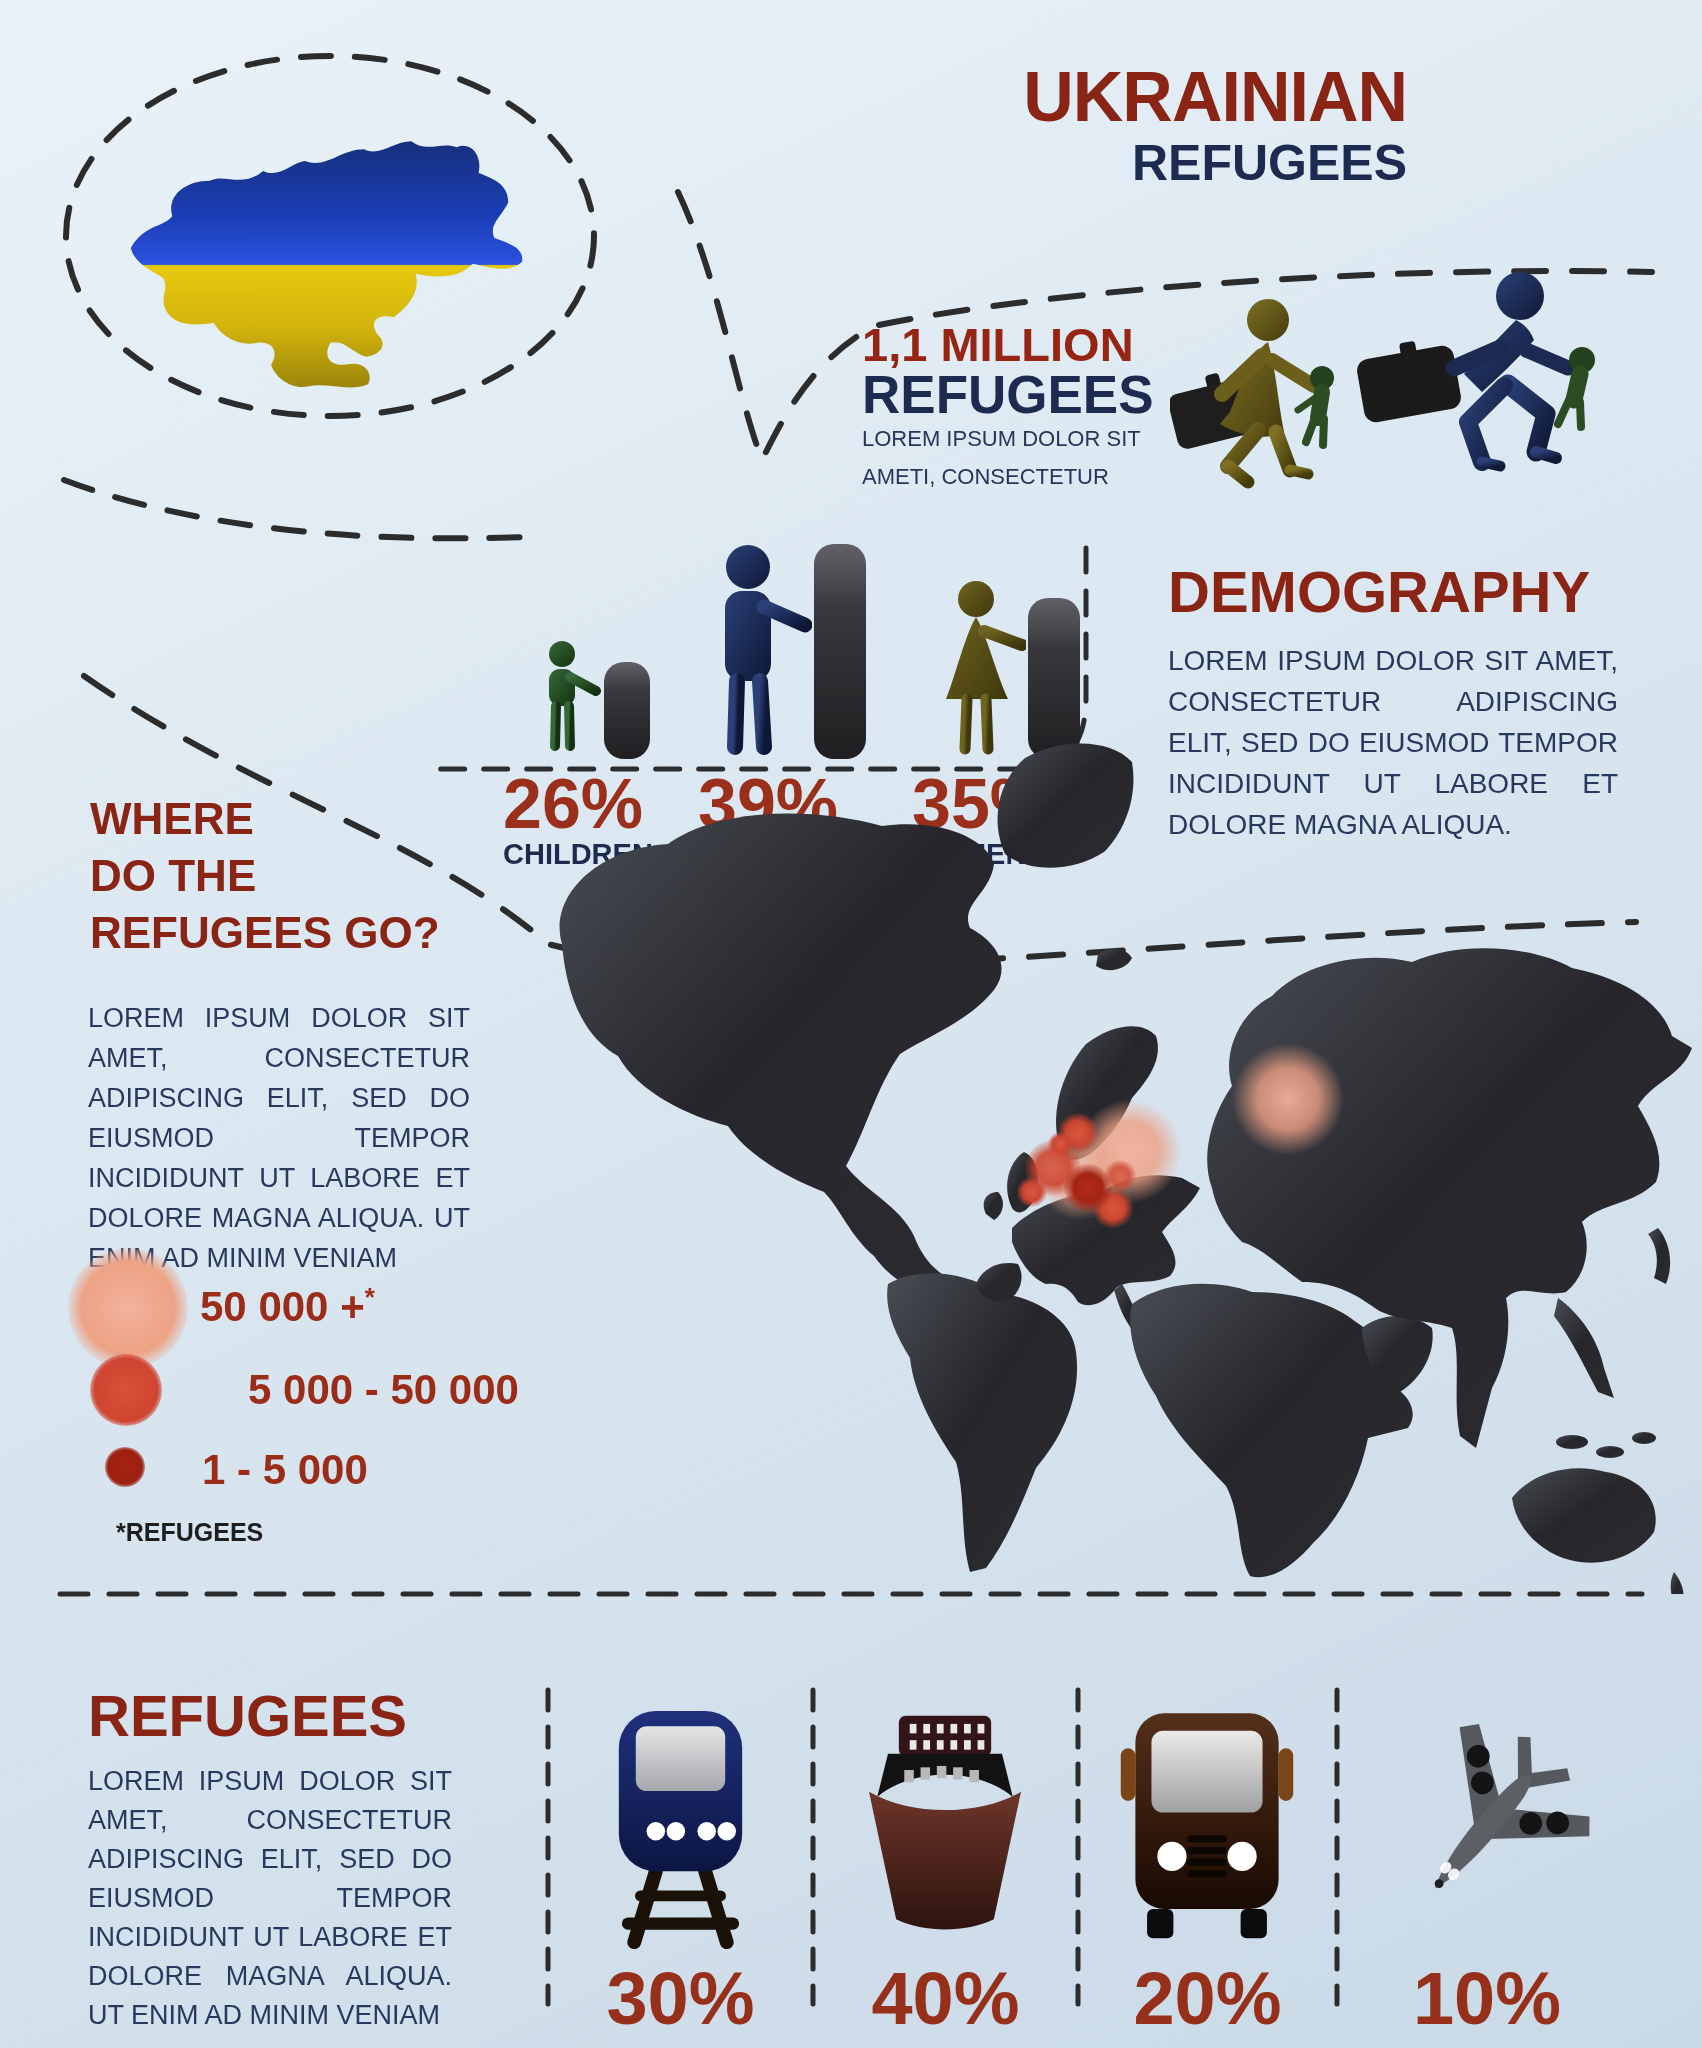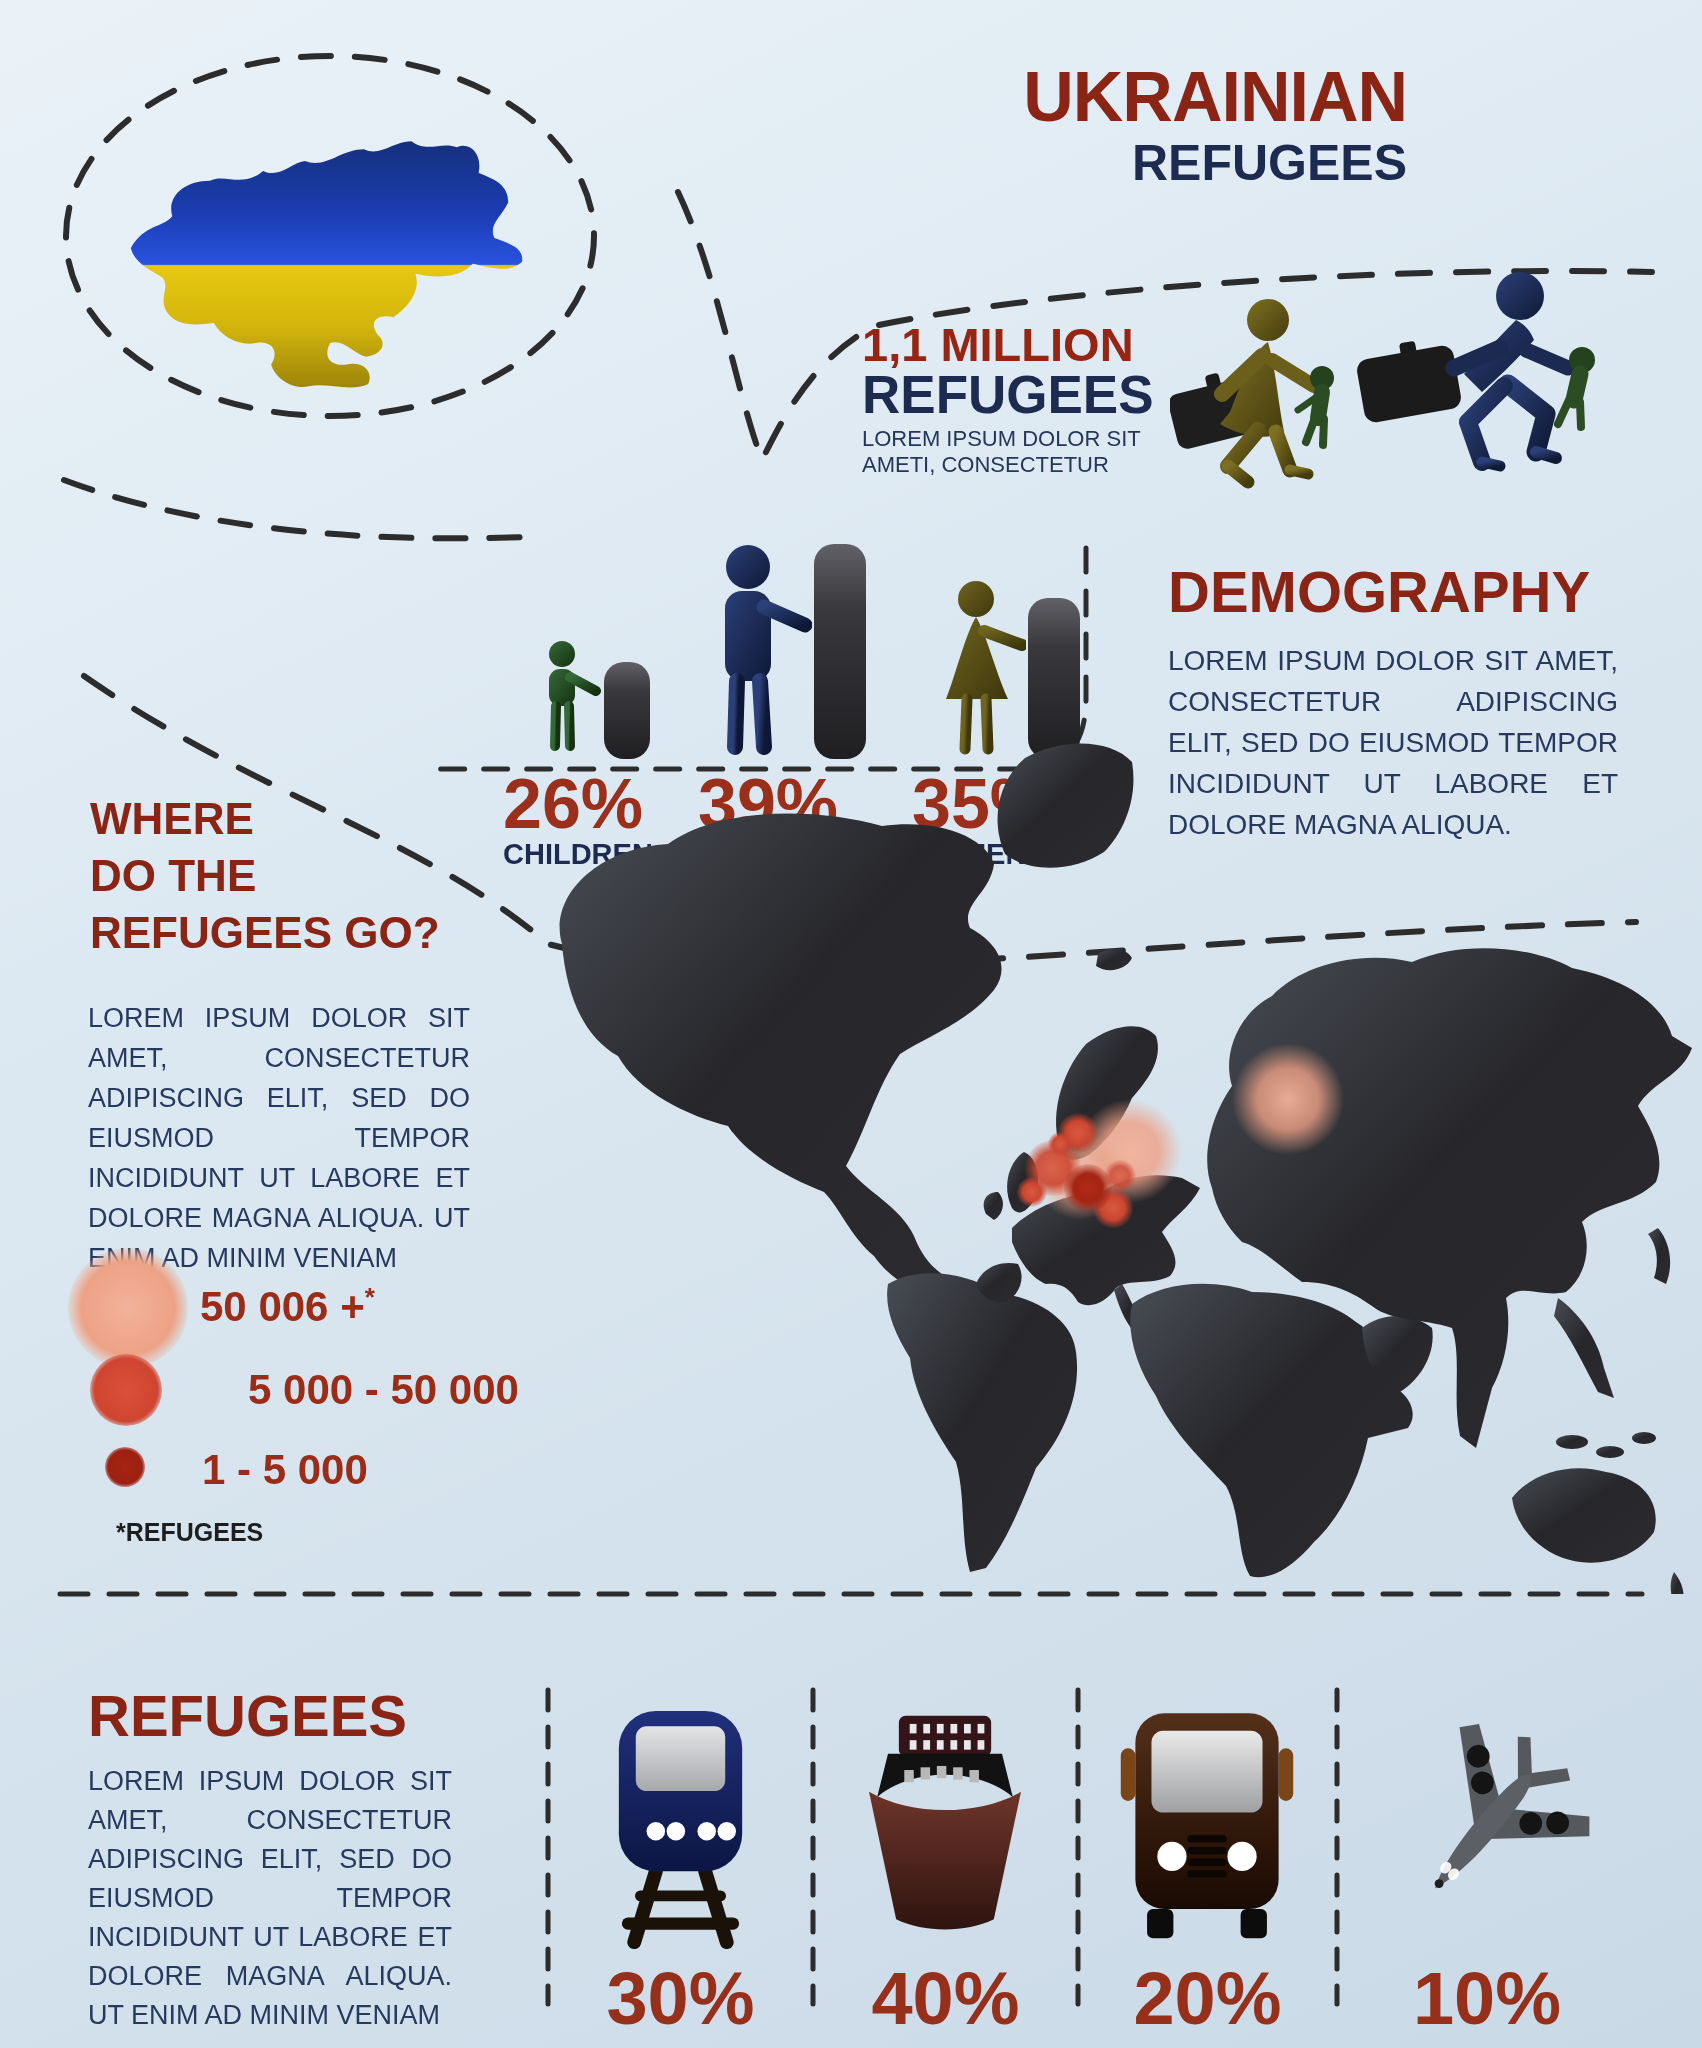--- a/index.html
+++ b/index.html
@@ -108,21 +108,21 @@
 
   <div class="abs title-box">
     <div class="ukr-title">UKRAINIAN</div>
     <div class="ukr-sub">REFUGEES</div>
   </div>
 
   <div class="abs million">
     <div class="m-value">1,1 MILLION</div>
     <div class="m-label">REFUGEES</div>
     <div class="m-cap">LOREM IPSUM DOLOR SIT</div>
-    <div class="m-cap" style="margin-top:0;">AMETI, CONSECTETUR</div>
+    <div class="m-cap" style="margin-top:12px;">AMETI, CONSECTETUR</div>
   </div>
 
   <div class="abs runner-woman">
     <svg viewBox="0 0 208 208">
       <defs>
           <linearGradient id="wg" x1="0" y1="0" x2="1" y2="1">
         <stop offset="0" stop-color="#7d7022"></stop>
             <stop offset="1" stop-color="#453c0e"></stop>
           </linearGradient>
         </defs>
@@ -238,21 +238,21 @@
 
   <div class="abs where-title">
     <div>WHERE</div>
     <div>DO THE</div>
     <div>REFUGEES GO?</div>
   </div>
   <div class="abs where-body">LOREM IPSUM DOLOR SIT AMET, CONSECTETUR ADIPISCING ELIT, SED DO EIUSMOD TEMPOR INCIDIDUNT UT LABORE ET DOLORE MAGNA ALIQUA. UT ENIM AD MINIM VENIAM</div>
 
   <div class="abs legend-circle lc-big"></div>
   <div class="abs legend-label ll-1">
-    <span>50 006 +</span><sup>*</sup>
+    <span>50 000 +</span><sup>*</sup>
   </div>
   <div class="abs legend-circle lc-mid"></div>
   <div class="abs legend-label ll-2">5 000 - 50 000</div>
   <div class="abs legend-circle lc-small"></div>
   <div class="abs legend-label ll-3">1 - 5 000</div>
   <div class="abs legend-note">*REFUGEES</div>
 
   <div class="abs world">
     <svg viewBox="0 0 1280 858">
       <defs>

